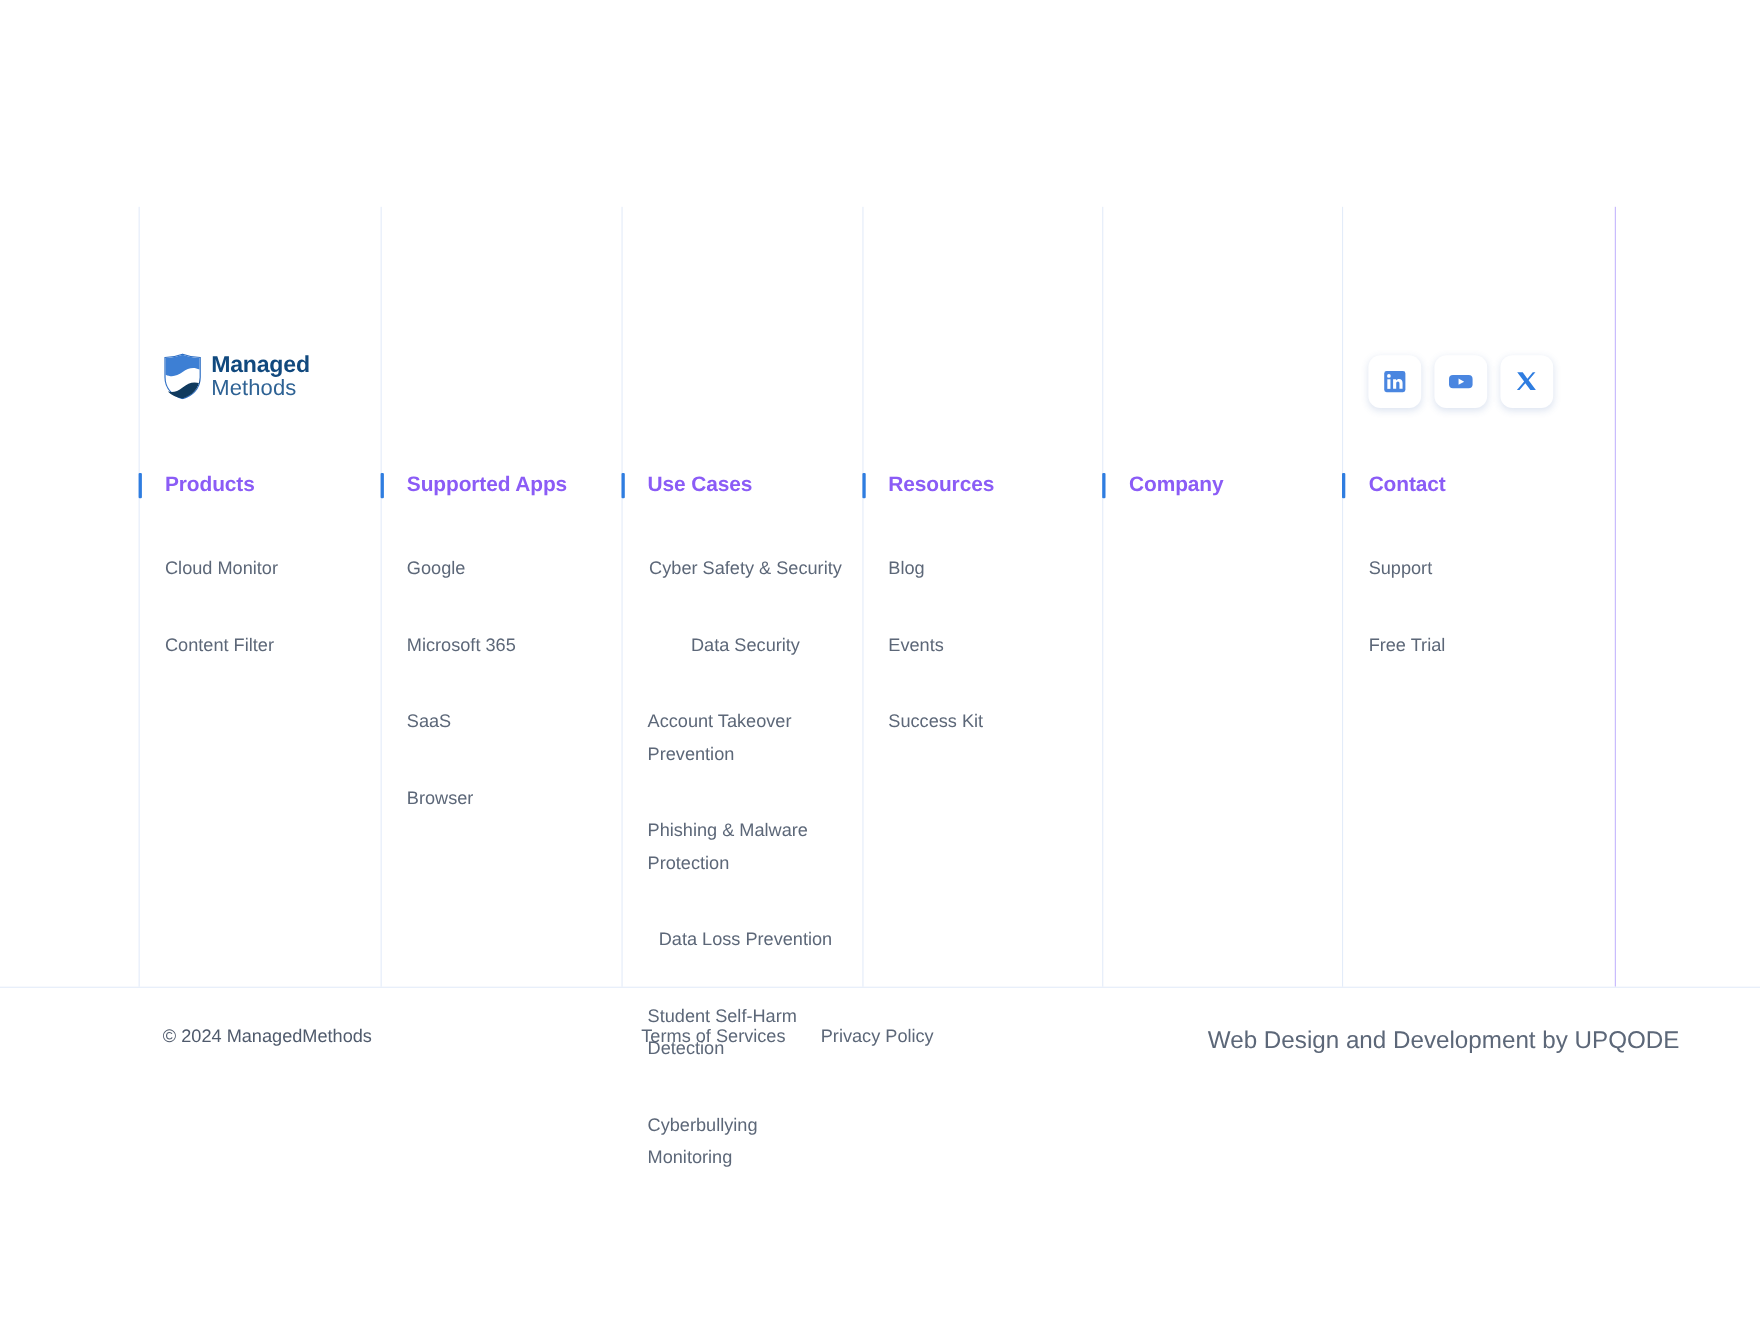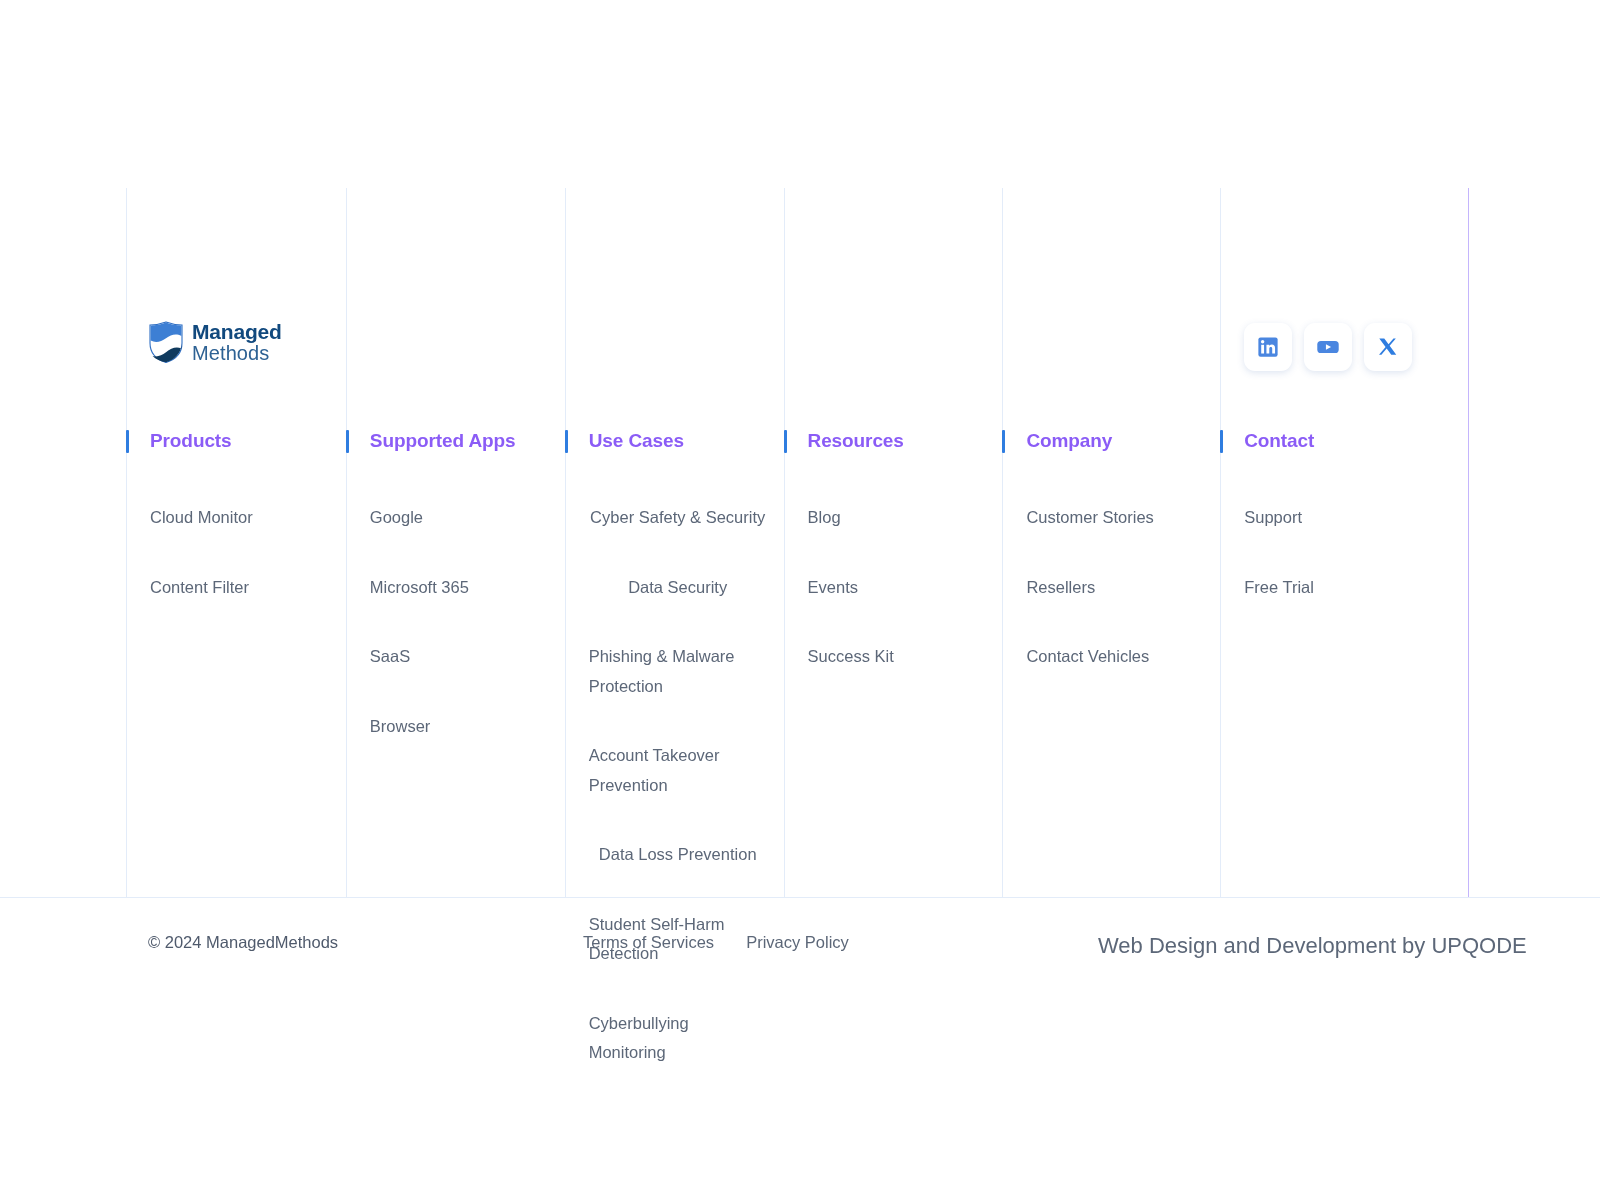--- a/index.html
+++ b/index.html
@@ -237,46 +237,41 @@
         <a class="flink">Browser</a>
       </div>
     </div>
 
     <div class="fcol col-usecases">
       <div class="head-accent"></div>
       <div class="col-head">Use Cases</div>
       <div class="col-links wide">
         <a class="flink">Cyber Safety &amp; Security</a>
         <a class="flink">Data Security</a>
+        <a class="flink">Account Takeover Prevention</a>
         <a class="flink">Phishing &amp; Malware Protection</a>
-        <a class="flink">Account Takeover Prevention</a>
         <a class="flink">Data Loss Prevention</a>
         <a class="flink">Student Self-Harm Detection</a>
         <a class="flink">Cyberbullying Monitoring</a>
       </div>
     </div>
 
     <div class="fcol col-resources">
       <div class="head-accent"></div>
       <div class="col-head">Resources</div>
       <div class="col-links">
         <a class="flink">Blog</a>
         <a class="flink">Events</a>
         <a class="flink">Success Kit</a>
       </div>
     </div>
 
     <div class="fcol col-company">
       <div class="head-accent"></div>
       <div class="col-head">Company</div>
-      <div class="col-links">
-        <a class="flink">Customer Stories</a>
-        <a class="flink">Resellers</a>
-        <a class="flink">Contact Vehicles</a>
-      </div>
     </div>
 
     <div class="fcol col-contact">
       <div class="social-row">
         <div class="social-btn">
           <svg width="22" height="22" viewBox="0 0 24 24">
             <rect x="1.5" y="1.5" width="21" height="21" rx="2.4" fill="#4a86e0"></rect>
             <rect x="4.6" y="9.6" width="3.1" height="9.5" fill="#ffffff"></rect>
             <circle cx="6.15" cy="6.3" r="1.85" fill="#ffffff"></circle>
             <path d="M10.3 9.6 h3 v1.3 c0.55-0.95 1.6-1.55 2.95-1.55 2.2 0 3.45 1.35 3.45 3.95 v5.8 h-3.1 v-5.2 c0-1.3-0.5-2-1.6-2 -1.05 0-1.6 0.72-1.6 2 v5.2 h-3.1 z" fill="#ffffff"></path>

